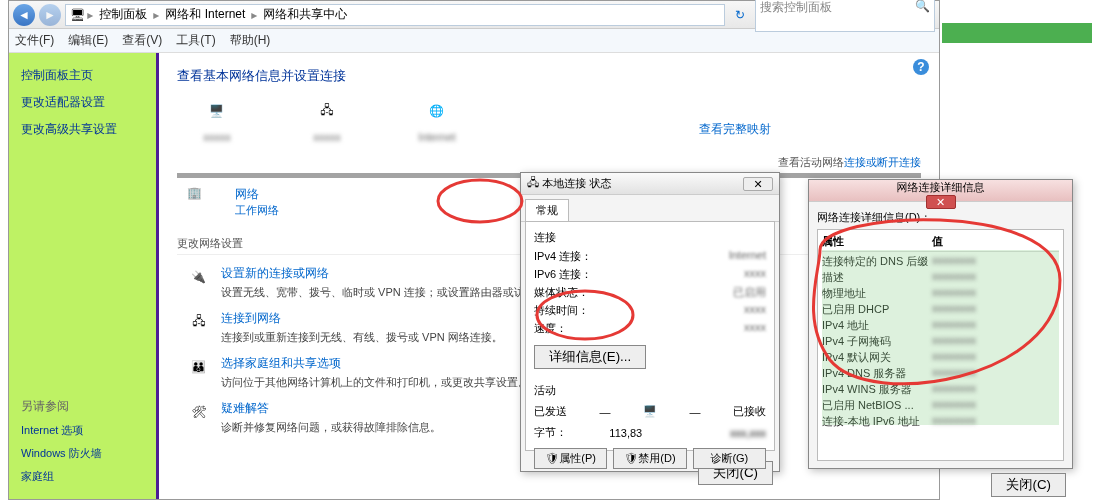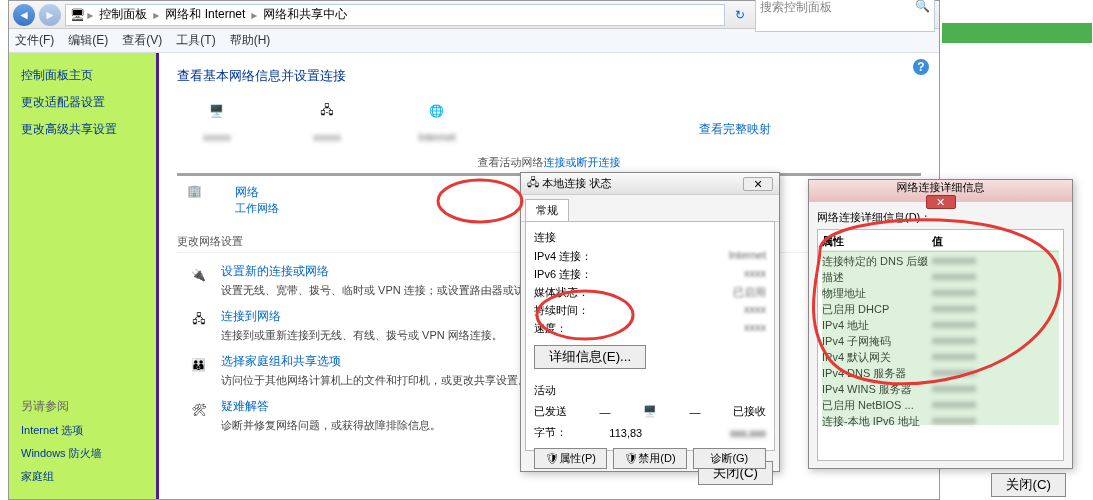--- a/index.html
+++ b/index.html
@@ -20,21 +20,21 @@
 .sidebar .item { color:#003399; margin-bottom: 10px; cursor:pointer; }
 .sidebar .sec { margin-top: 26px; color:#666; }
 .sidebar .sec ~ .item2 { color:#003399; margin-top:8px; cursor:pointer; font-size:11px; }
 .content { flex:1; padding: 14px 18px; position:relative; }
 .content h3 { color:#003399; font-size:13px; font-weight:normal; margin-bottom:10px; }
 .net-map { display:flex; align-items:center; gap:50px; margin: 6px 0 12px 10px; }
 .net-map .node { width:60px; text-align:center; }
 .net-map .ico { width:40px; height:32px; margin:0 auto 4px; display:flex; align-items:center; justify-content:center; }
 .net-map .lbl { font-size:11px; color:#666; filter: blur(2px); }
 .link-map { color:#0066cc; cursor:pointer; font-size:12px; position:absolute; left:540px; top:68px; }
-.section-hdr { color:#555; font-size:11px; margin:12px 0 6px; border-bottom:3px solid #a3a3a3; padding-bottom:3px; display:flex; justify-content:center; }
+.section-hdr { color:#555; font-size:11px; margin:12px 0 6px; border-bottom:5px solid #a3a3a3; padding-bottom:3px; display:flex; justify-content:flex-end; }
 .section-hdr .rlink { color:#0066cc; cursor:pointer; }
 .active-net { display:flex; align-items:flex-start; gap:12px; margin:8px 0 6px 10px; }
 .active-net .icon { width:36px; height:36px; }
 .active-net .name { color:#0066cc; cursor:pointer; }
 .active-net .type { color:#0066cc; cursor:pointer; font-size:11px; }
 .active-net .right { margin-left:auto; font-size:11px; color:#333; line-height:1.6; margin-right:260px; }
 .active-net .right a { color:#0066cc; cursor:pointer; }
 .chg-hdr { color:#555; font-size:11px; margin:14px 0 4px; border-bottom:1px solid #eee; padding-bottom:3px; }
 .change-item { display:flex; gap:10px; margin:10px 0 4px 10px; }
 .change-item .cico { width:24px; height:24px; display:flex; align-items:center; justify-content:center; }

